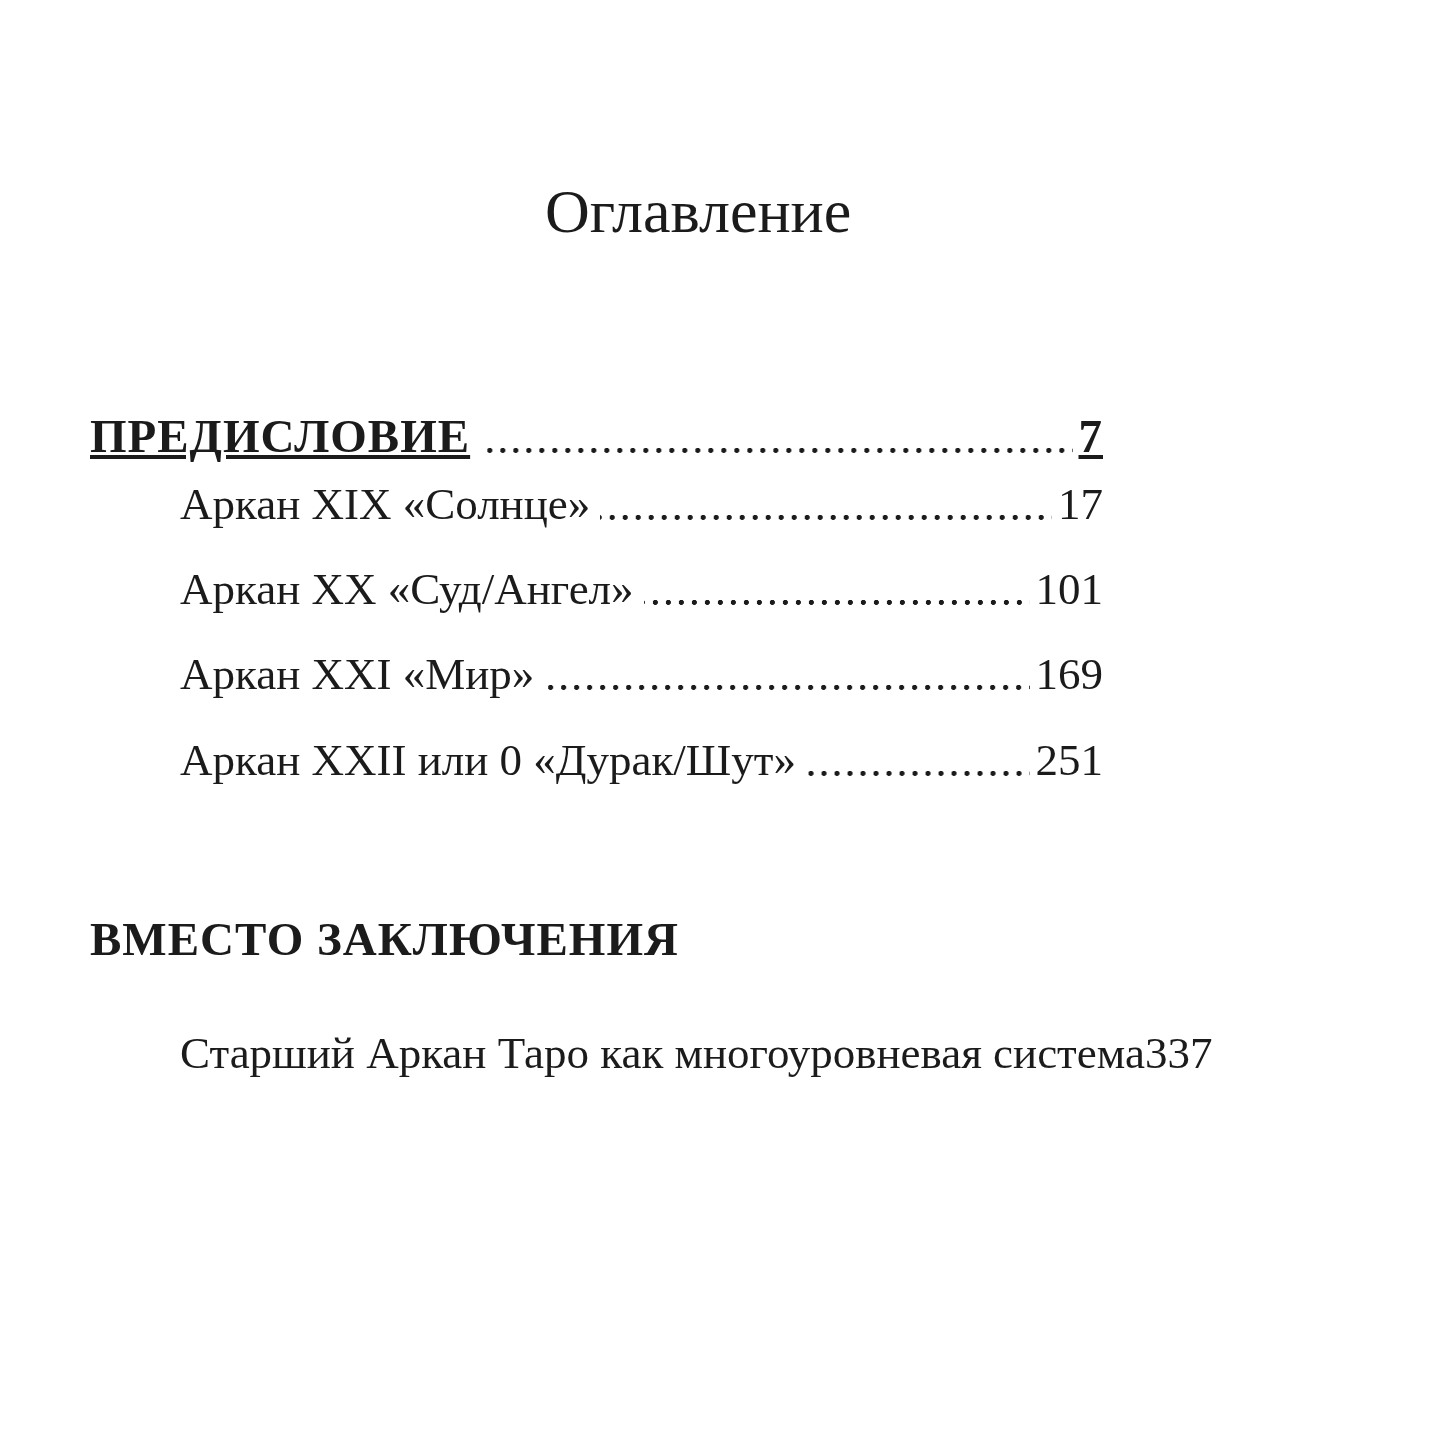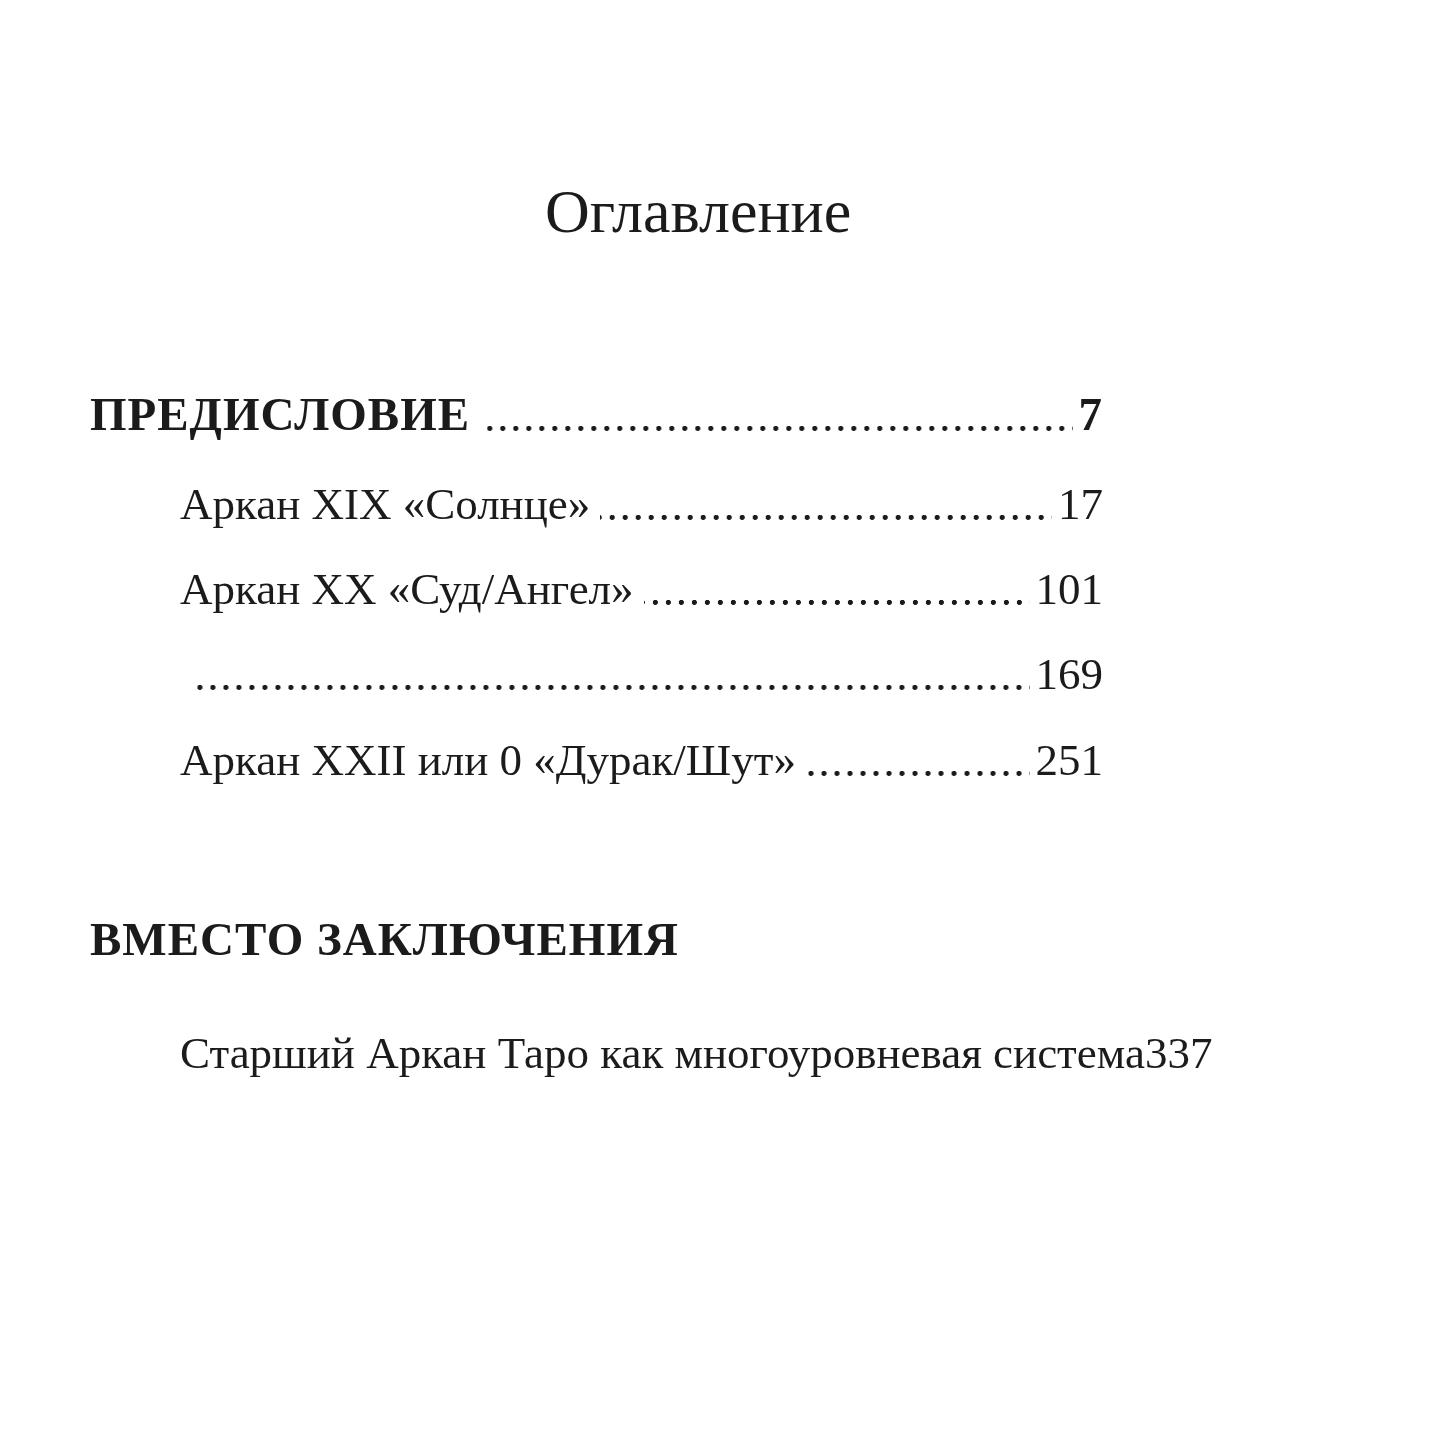--- a/index.html
+++ b/index.html
@@ -68,21 +68,21 @@
     background-image: radial-gradient(circle at 2.4px 2.4px, var(--ink) 2.2px, rgba(0,0,0,0) 2.9px);
     background-size: 13px 5px;
     background-repeat: repeat-x;
     background-position: right bottom;
   }
   .pagenum {
     flex: 0 0 auto;
     text-align: right;
   }
   
-  #row-preface   { top: 391px; }
+  #row-preface   { top: 413px; text-decoration: underline; }
   #row-entry-0   { top: 482px; align-items: flex-end; }
   #row-entry-1   { top: 567px; align-items: center; }
   #row-entry-2   { top: 652px; }
   #row-entry-3   { top: 738px; }
   #row-epilogue  { top: 916px; }
   #row-final     { top: 1031px; font-family: Liberation Serif, serif; }
 </style>
 </head>
 <body>
 
@@ -102,20 +102,21 @@
     <span class="pagenum">17</span>
   </div>
 
   <div class="row entry" id="row-entry-1">
     <span class="label">Аркан XX «Суд/Ангел»</span>
     <span class="leader"></span>
     <span class="pagenum">101</span>
   </div>
 
   <div class="row entry" id="row-entry-2">
+    <span class="label">Аркан XXI «Мир»</span>
     <span class="leader"></span>
     <span class="pagenum">169</span>
   </div>
 
   <div class="row entry" id="row-entry-3">
     <span class="label">Аркан XXII или 0 «Дурак/Шут»</span>
     <span class="leader"></span>
     <span class="pagenum">251</span>
   </div>
 

